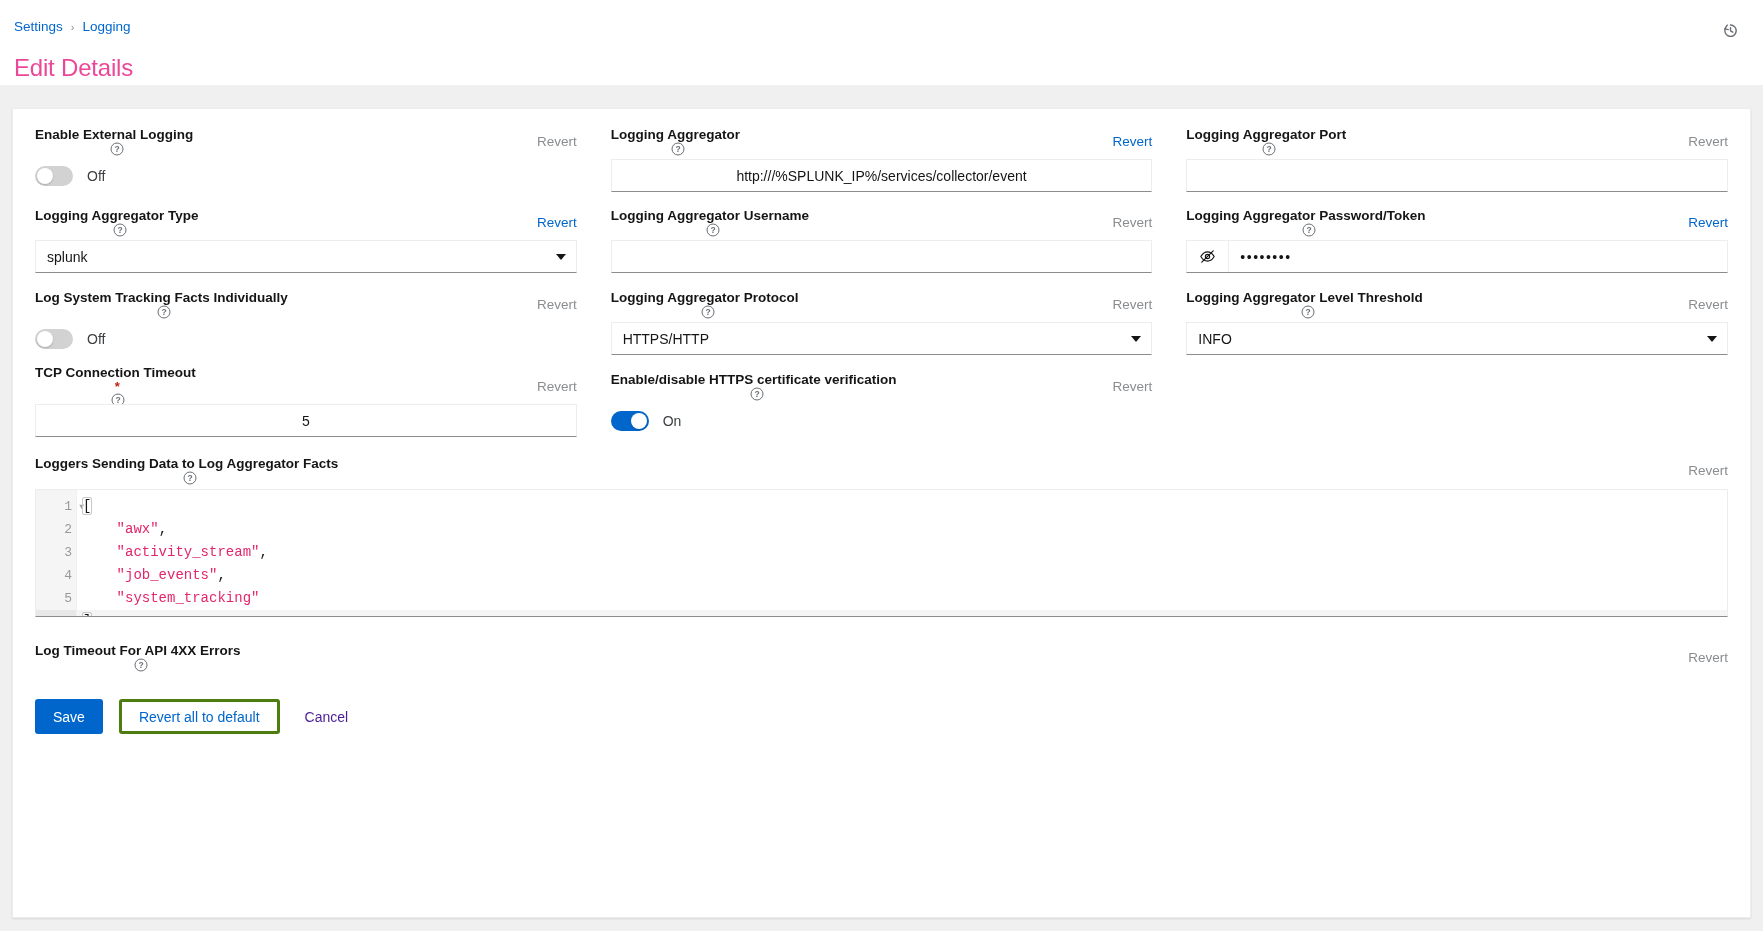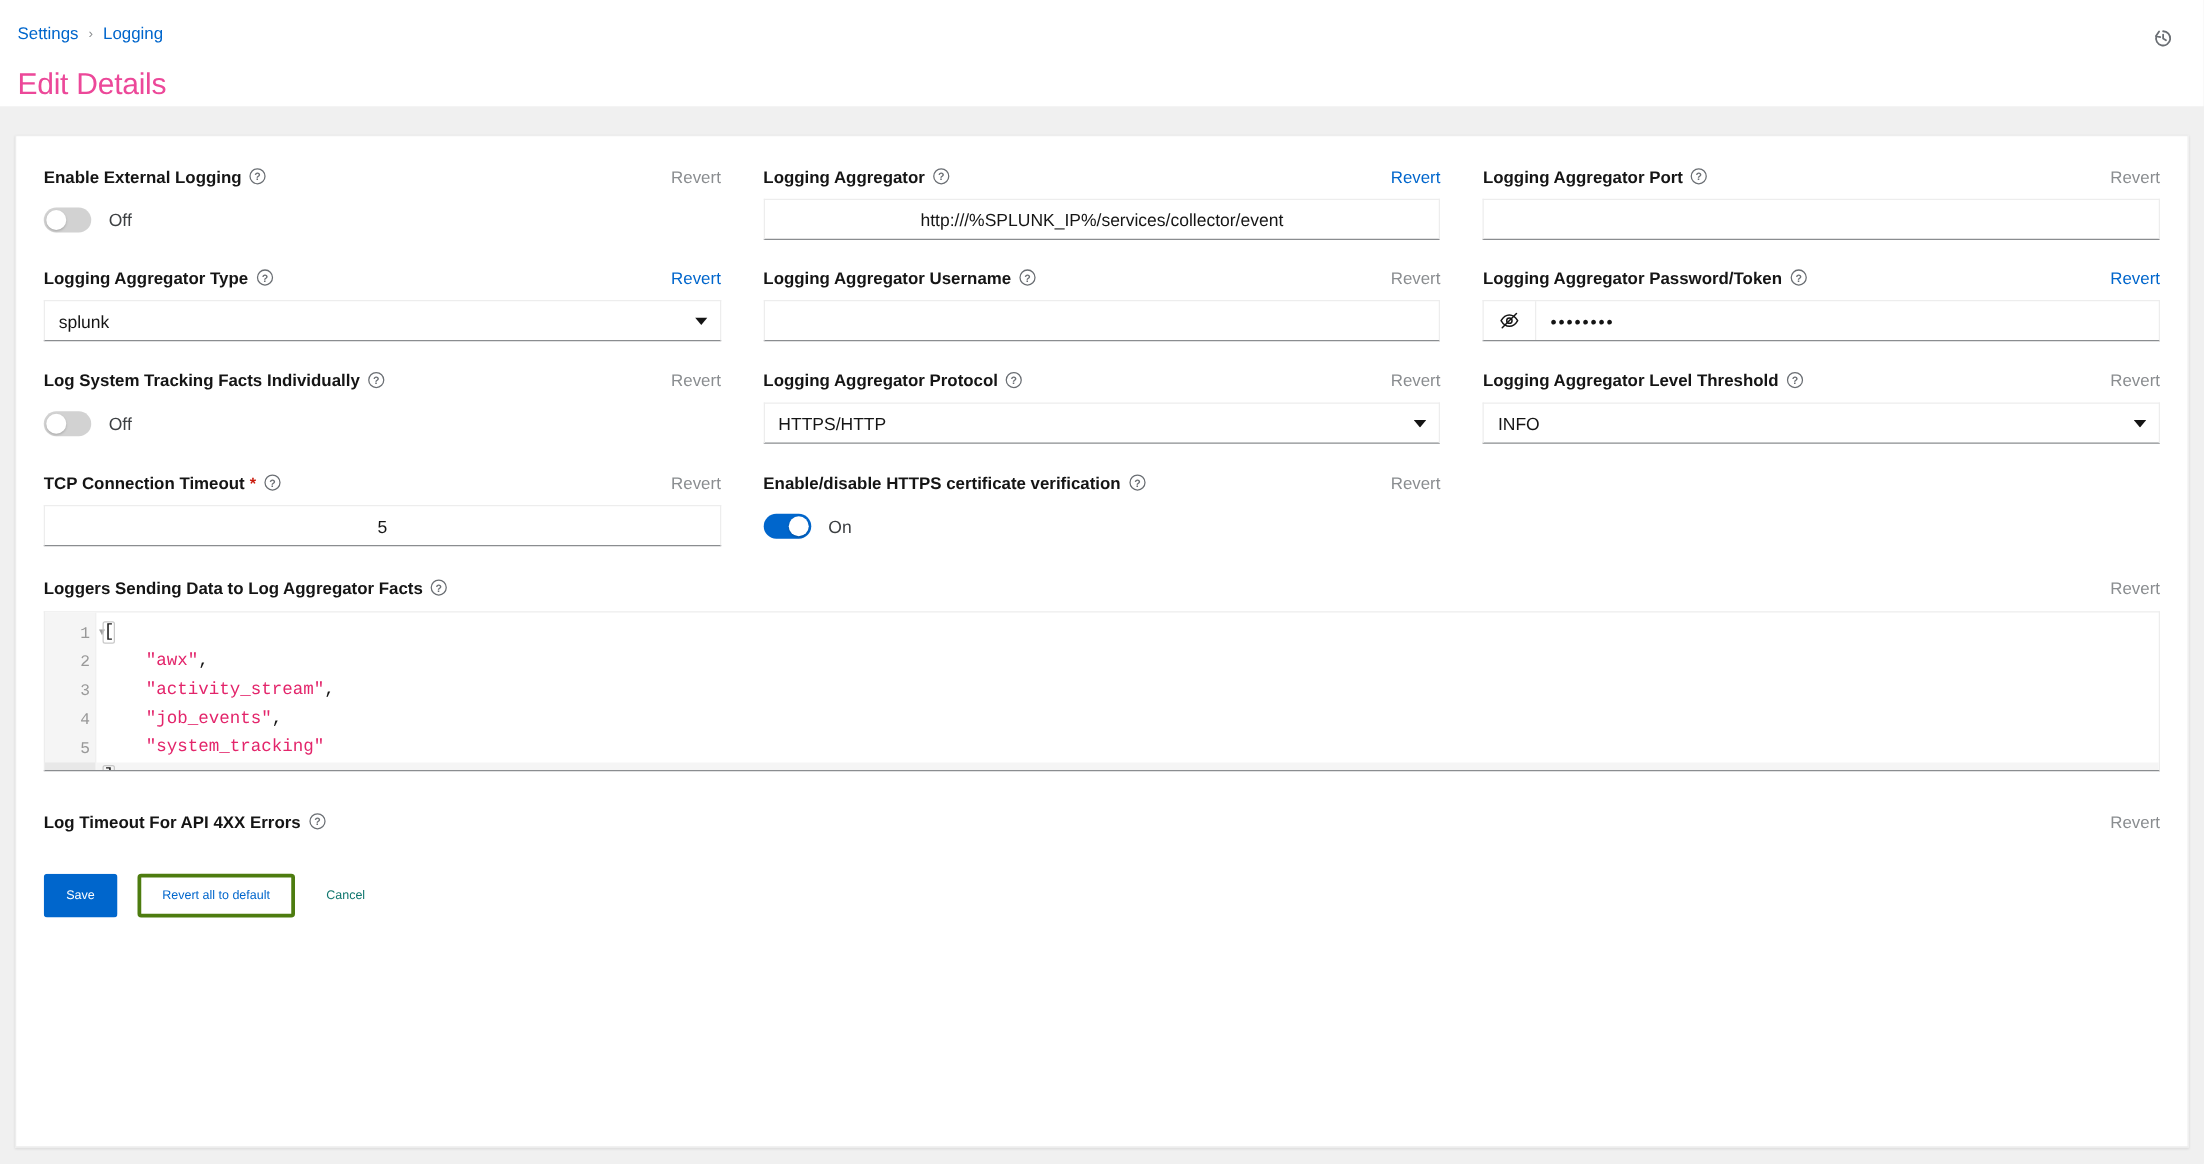--- a/index.html
+++ b/index.html
@@ -82,20 +82,21 @@
     height: 20px;
     margin-bottom: 8px;
   }
   .field-label {
     font-size: 13.5px;
     font-weight: 700;
     color: #151515;
     display: flex;
     align-items: center;
     white-space: nowrap;
+    flex-direction: column;
   }
   .req-star {
     color: #c9190b;
     font-size: 13px;
     margin-left: 4px;
     line-height: 1;
   }
   .help-icon {
     margin-left: 6px;
     width: 14px; height: 14px;
@@ -278,41 +279,41 @@
 
   
   .btn-row {
     margin-top: 32px;
     display: flex;
     align-items: center;
     gap: 16px;
   }
   .btn {
     font-family: "Liberation Sans", sans-serif;
-    font-size: 10px;
+    font-size: 14px;
     height: 35px;
     padding: 0 17px;
     border-radius: 3px;
     cursor: pointer;
     border: 1px solid transparent;
     display: inline-flex;
     align-items: center;
   }
   .btn-primary {
     background: #06c;
     color: #fff;
   }
   .btn-secondary {
     background: #fff;
     color: #06c;
     border: 3px solid #4d7c0f;
   }
   .btn-link {
     background: transparent;
-    color: #0f766e;
+    color: #4c1d95;
     padding: 0 8px;
   }
 </style>
 </head>
 <body>
 
 <div class="page-header">
   <div class="breadcrumb">
     <a>Settings</a>
     <span class="bc-sep">›</span>

